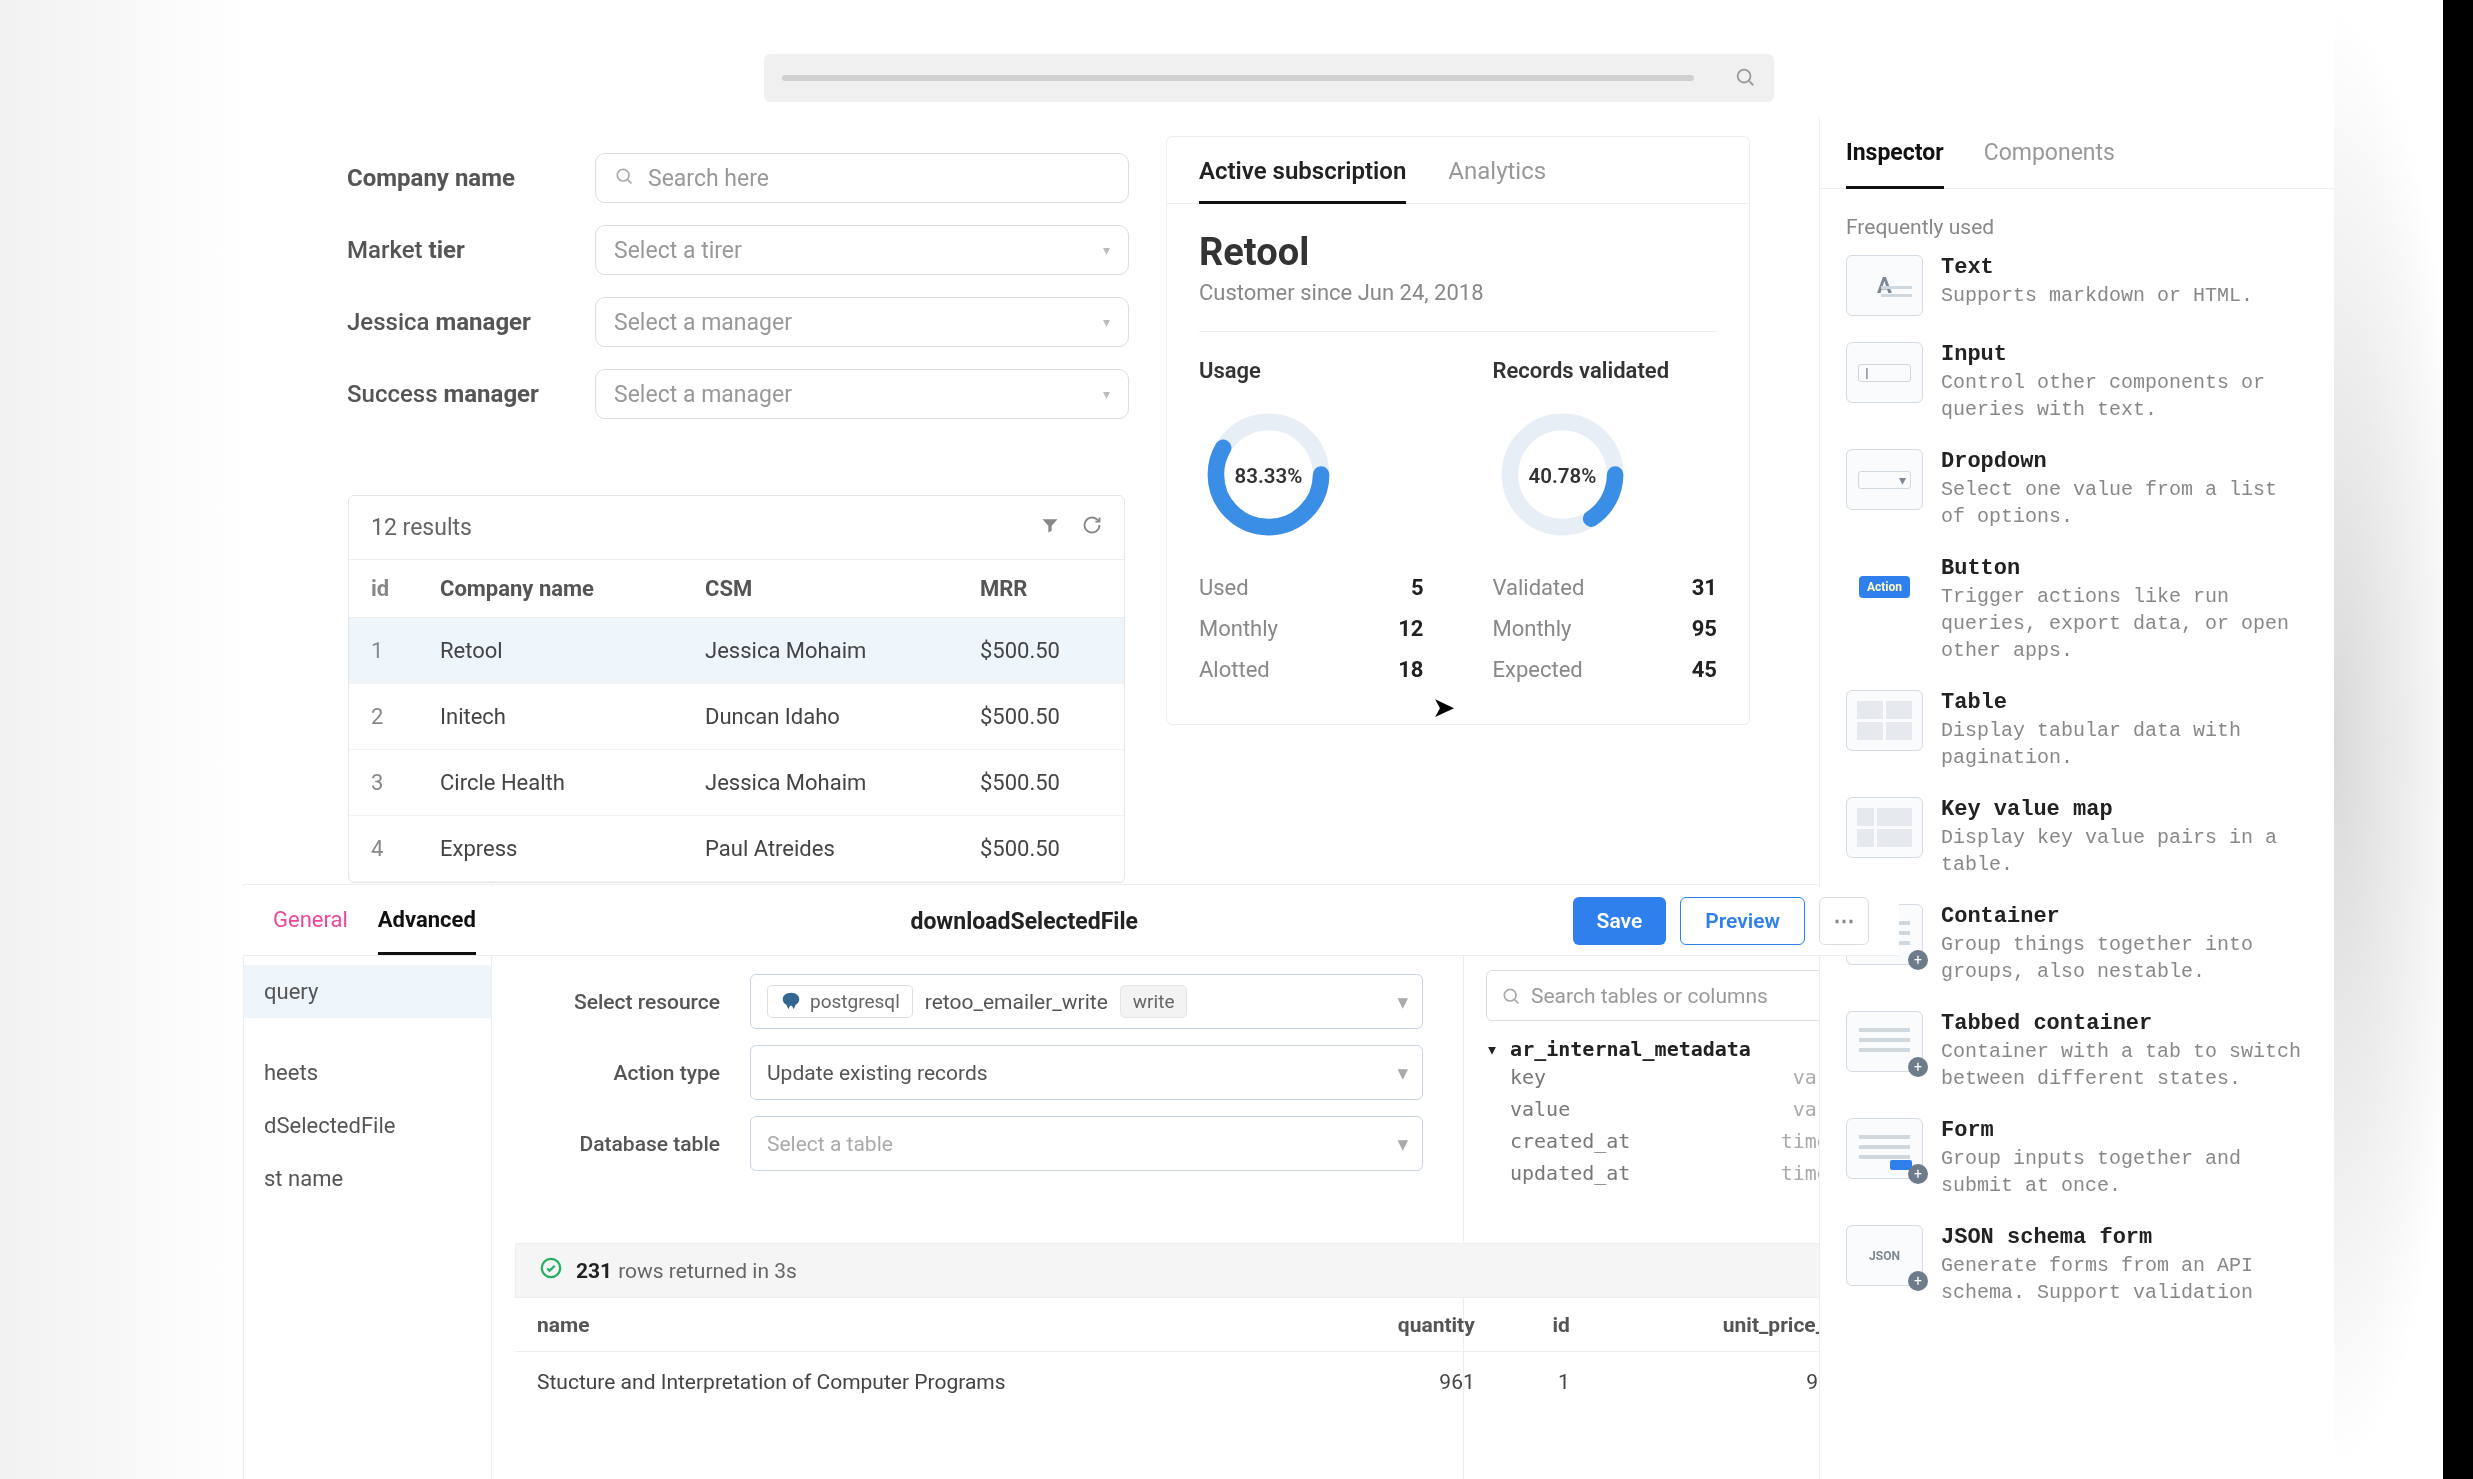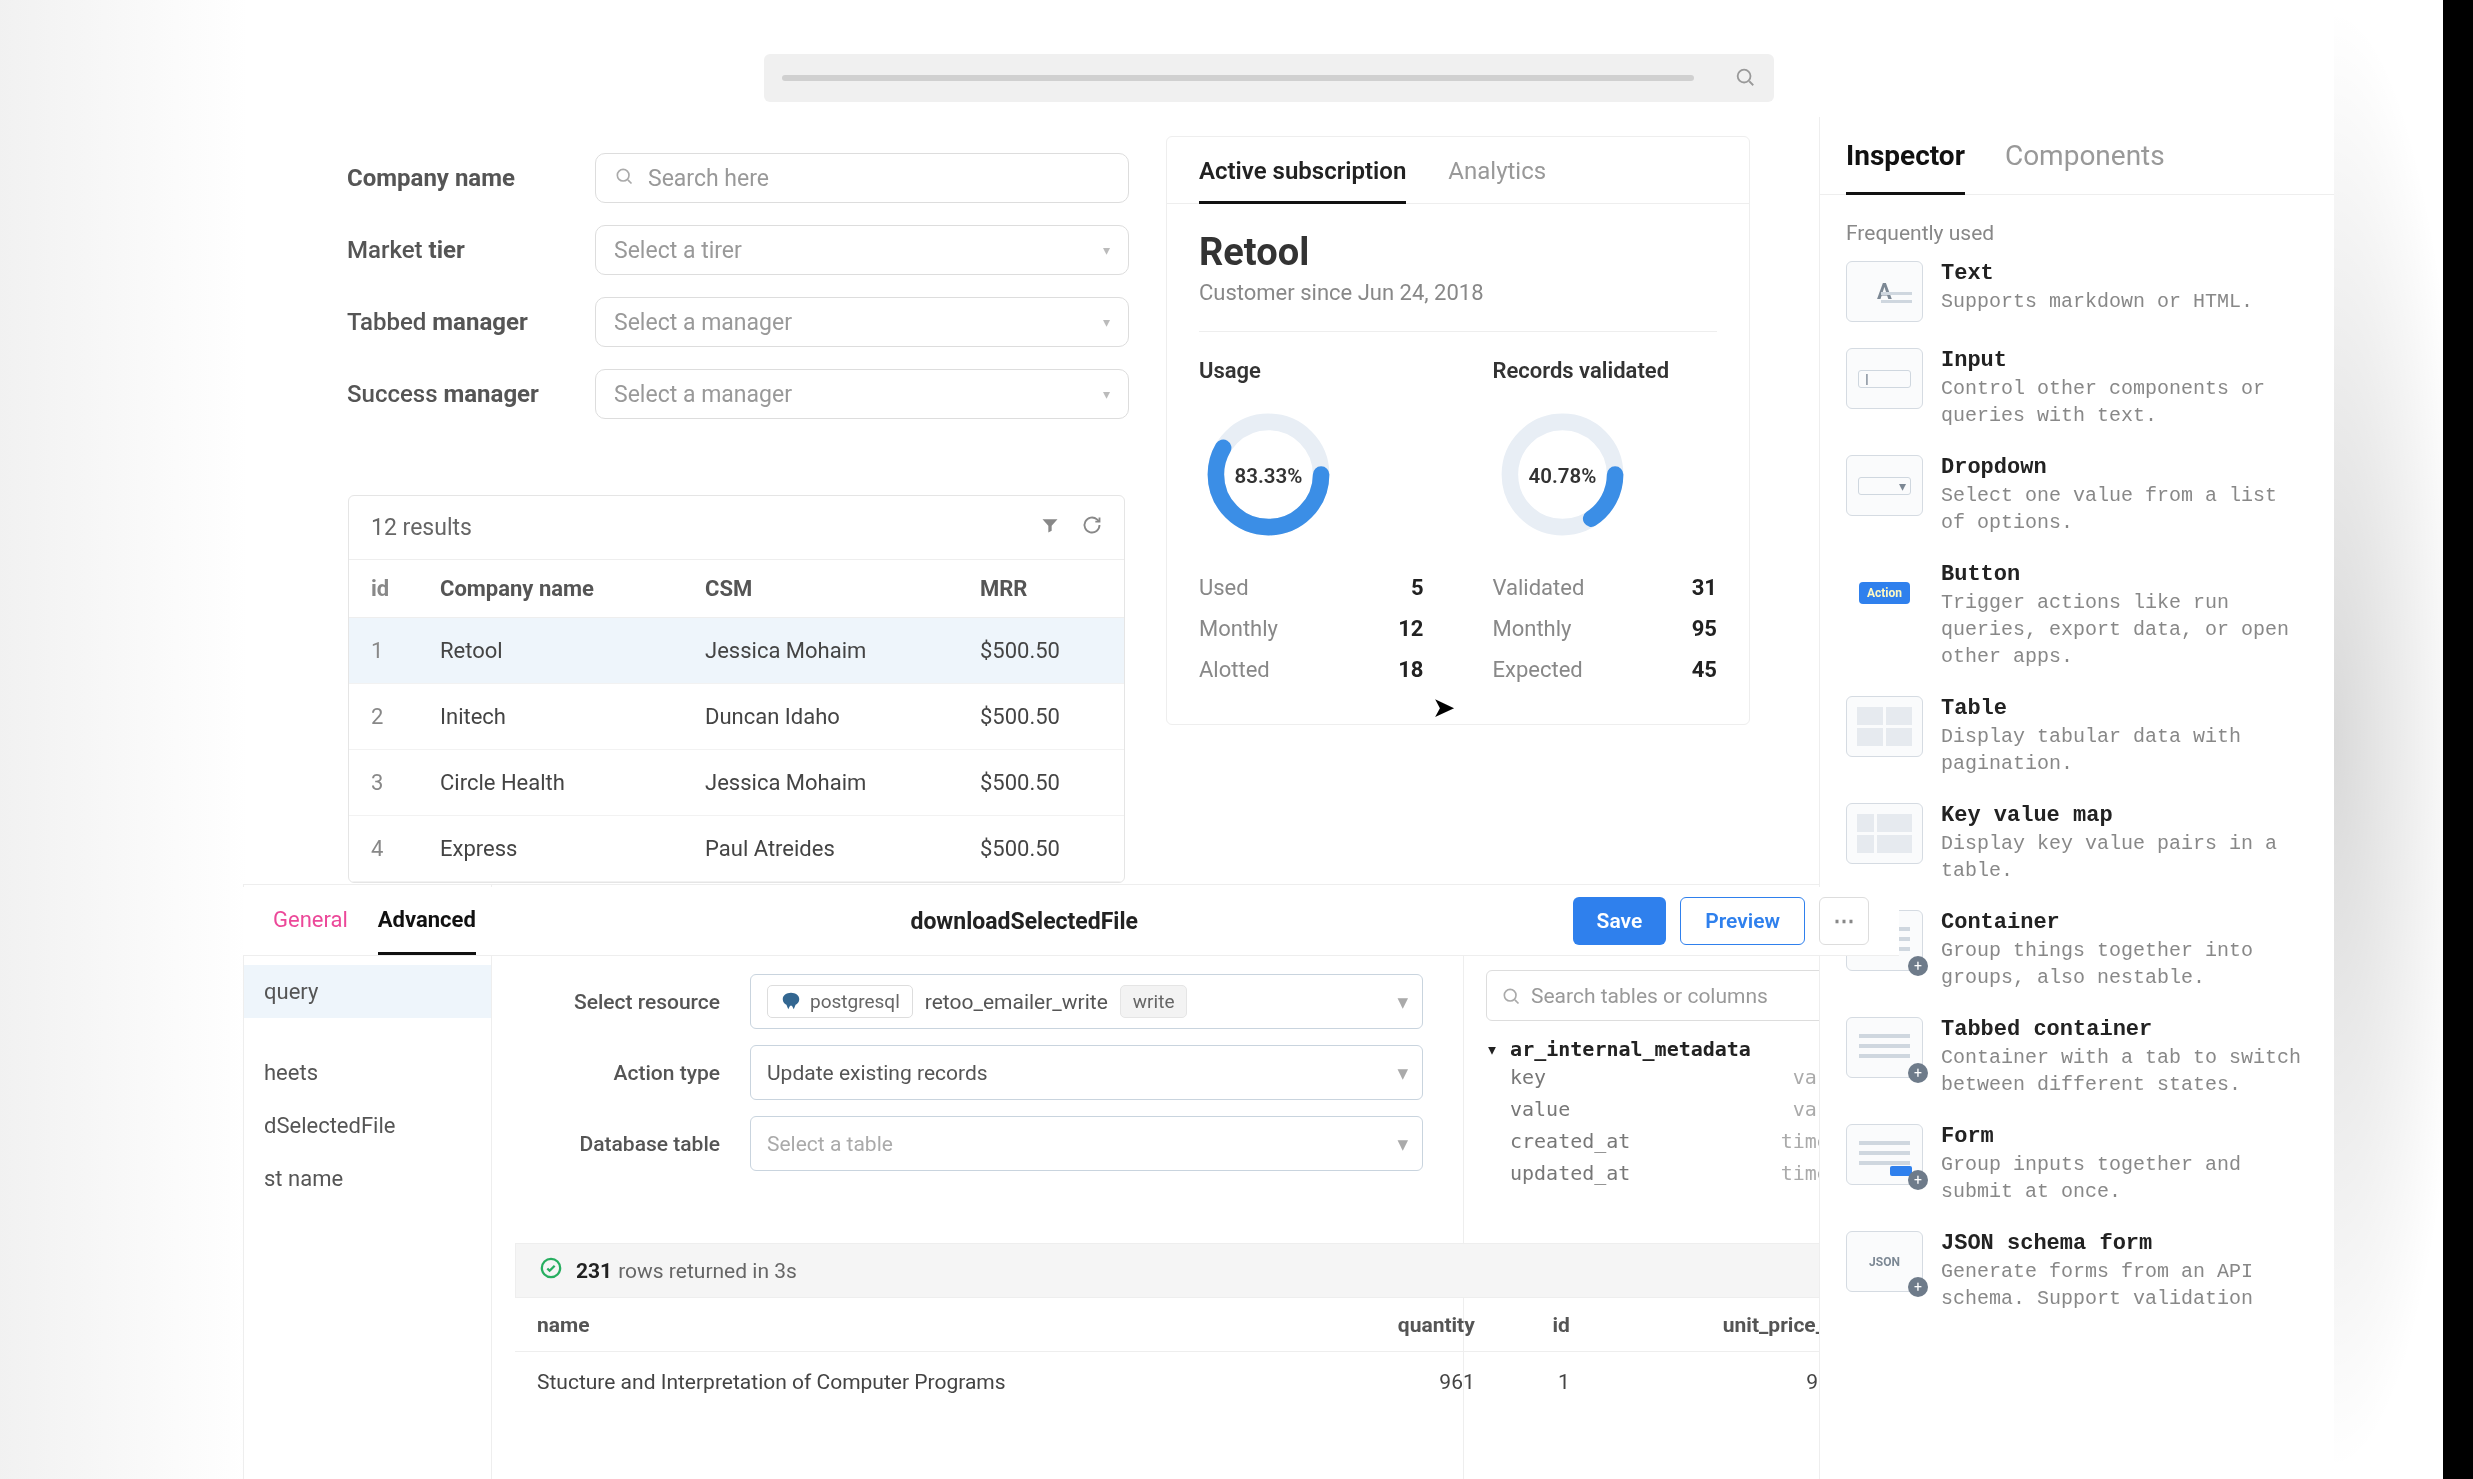--- a/index.html
+++ b/index.html
@@ -94,21 +94,21 @@
 
   .result-table { position:absolute; left:515px; right:574px; top:1299px; }
   .result-table table { width:100%; border-collapse:collapse; font-size:21px;}
   .result-table th { text-align:left; padding:14px 22px; font-weight:700; color:#555;}
   .result-table th.r, .result-table td.r { text-align:right;}
   .result-table td { padding:18px 22px; border-top:1px solid #eee; color:#444;}
 
   
   .inspector { position:absolute; right:139px; top:117px; width:515px; bottom:0; border-left:1px solid #eee; background:#fff; padding: 0 26px 26px;}
   .inspector .itabs { display:flex; gap:40px; border-bottom:1px solid #eee; margin:0 -26px; padding:0 26px;}
-  .inspector .itabs .it { padding:22px 0; font-size:28px; color:#999; position:relative;}
+  .inspector .itabs .it { padding:22px 0; font-size:23px; color:#999; position:relative;}
   .inspector .itabs .it.active { color:#111; font-weight:700;}
   .inspector .itabs .it.active::after { content:''; position:absolute; left:0; right:0; bottom:-1px; height:3px; background:#111;}
   .inspector .sec { font-size:21px; color:#888; margin:26px 0 16px;}
   .comp { display:flex; gap:18px; margin-bottom:26px; align-items:flex-start;}
   .comp .thumb { width:77px; height:61px; flex-shrink:0; border:1.5px solid #d5dbe2; border-radius:6px; background:#fafbfc; display:flex; align-items:center; justify-content:center; position:relative;}
   .comp .thumb.small-lines::before { content:''; position:absolute; left:12px; right:12px; top:16px; height:4px; background:#cfd7df; box-shadow: 0 10px 0 #cfd7df, 0 20px 0 #cfd7df;}
   .comp .thumb .badge-blue { background:#2f80ed; color:#fef9c3; font-size:12px; padding:4px 8px; border-radius:4px; font-weight:700;}
   .comp .info { flex:1;font-family:Liberation Mono, monospace;}
   .comp .info h5 { font-size:22px; font-weight:700; color:#222; margin-bottom:2px;}
   .comp .info p { font-size:20px; color:#888; line-height:1.35;}
@@ -152,21 +152,21 @@
       </div>
     </div>
     <div class="filter-row">
       <label><span>Market </span><span class="bold">tier</span></label>
       <div class="filter-input">
         <span>Select a tirer</span>
         <span class="chev">▾</span>
       </div>
     </div>
     <div class="filter-row">
-      <label><span>Tabbed </span><span class="bold">manager</span></label>
+      <label><span>Jessica </span><span class="bold">manager</span></label>
       <div class="filter-input">
         <span>Select a manager</span>
         <span class="chev">▾</span>
       </div>
     </div>
     <div class="filter-row">
       <label><span>Success </span><span class="bold">manager</span></label>
       <div class="filter-input">
         <span>Select a manager</span>
         <span class="chev">▾</span>

